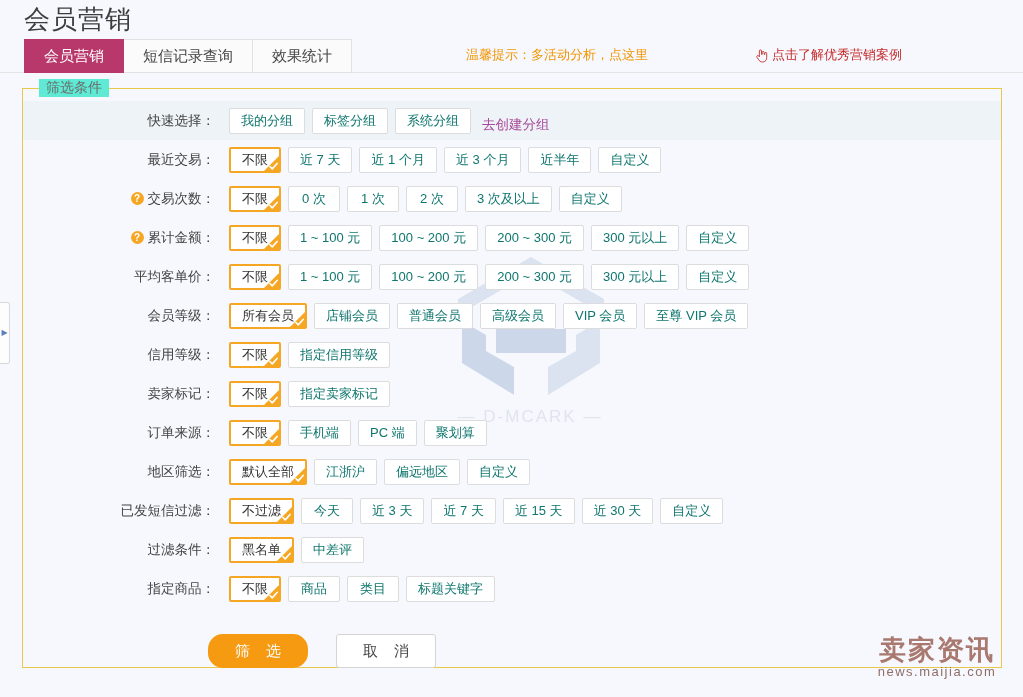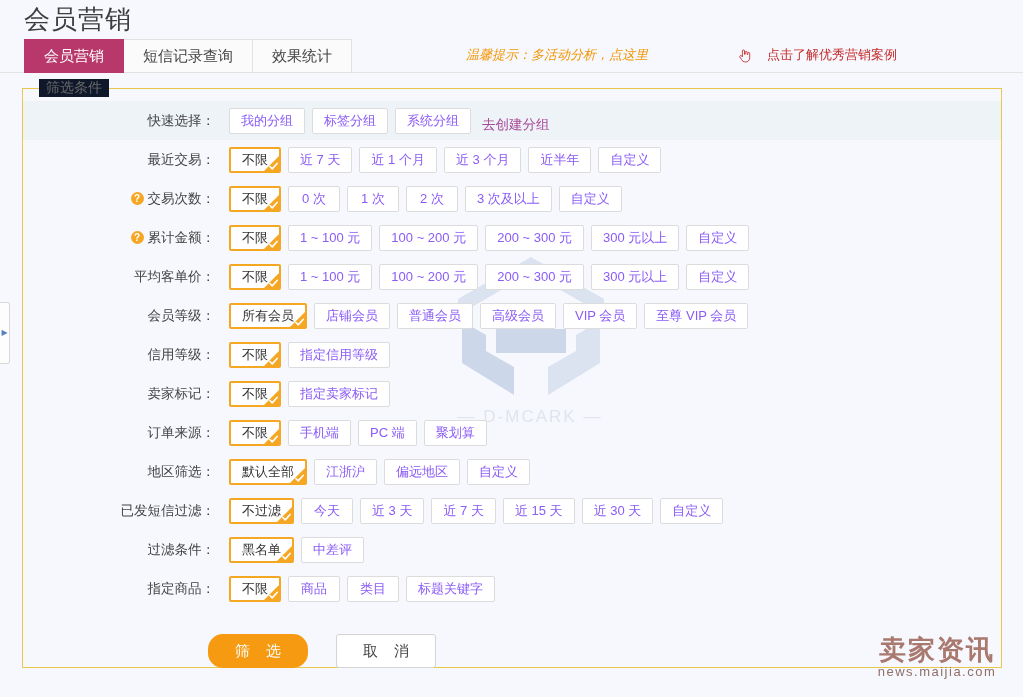--- a/index.html
+++ b/index.html
@@ -108,48 +108,47 @@
   }
 
   .hint-text {
     position: absolute;
     left: 466px; top: 46px;
     font-size: 13px;
     color: #f29400;
     white-space: nowrap;
     cursor: pointer;
     z-index: 4;
-    font-style: italic;
   }
   .case-link {
     position: absolute;
-    left: 738px; top: 46px;
+    left: 755px; top: 46px;
     font-size: 13px;
     color: #c52b2b;
     white-space: nowrap;
     cursor: pointer;
     z-index: 4;
-    display: flex; align-items: center; gap: 16px;
+    display: flex; align-items: center; gap: 4px;
   }
   .hand-icon { display: inline-block; width: 13px; height: 15px; }
 
   
   .filter-box {
     position: absolute;
     left: 22px; top: 88px;
     width: 980px; height: 580px;
     border: 1px solid #e8c84a;
     z-index: 3;
     background: transparent;
   }
   .filter-legend {
     position: absolute;
     left: 16px; top: -10px;
     padding: 0 7px;
-    background: #0f172a;
+    background: #5eead4;
     font-size: 14px;
     color: #6a6a6a;
   }
 
   .rows { position: absolute; left: 0; top: 12px; width: 978px; }
 
   .frow {
     display: flex;
     align-items: center;
     min-height: 39px;
@@ -189,21 +188,21 @@
 
   .opt {
     position: relative;
     min-width: 52px;
     height: 26px;
     padding: 0 11px;
     display: inline-flex;
     align-items: center;
     justify-content: center;
     font-size: 13px;
-    color: #8b5cf6;
+    color: #0f766e;
     background: #ffffff;
     border: 1px solid #dcdcdc;
     border-radius: 2px;
     cursor: pointer;
     white-space: nowrap;
     user-select: none;
   }
   .opt.selected {
     border: 2px solid #f5a623;
     color: #333;

